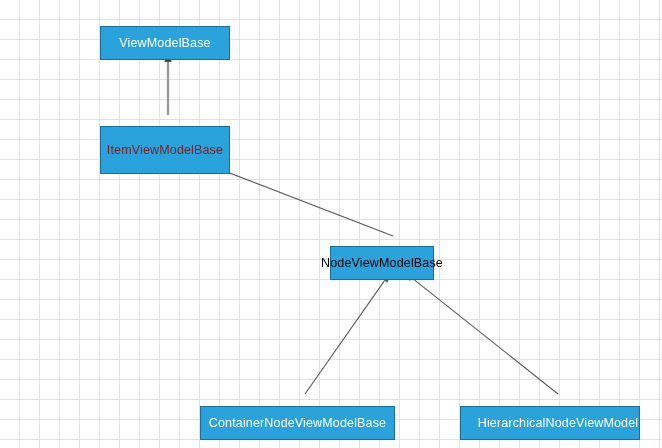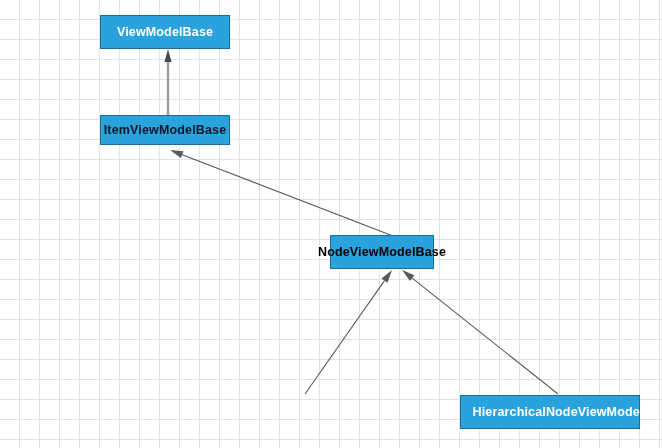--- a/index.html
+++ b/index.html
@@ -28,28 +28,29 @@
     height: 448px;
     pointer-events: none;
   }
   .node {
     position: absolute;
     box-sizing: border-box;
     background: #2aa3dc;
     border: 1px solid #1a6f96;
     color: #ffffff;
     font-size: 12.5px;
-    font-weight: bold;
+    font-weight: normal;
     letter-spacing: 0.15px;
     display: flex;
     align-items: center;
     justify-content: center;
     text-align: center;
     white-space: nowrap;
     z-index: 2;
+    margin-top: 11px;
   }
 </style>
 </head>
 <body>
 
 <div id="canvas">
 
   <svg id="edges" viewBox="0 0 662 448" xmlns="http://www.w3.org/2000/svg">
       <line x1="168" y1="115" x2="168" y2="62" stroke="#9a9a9a" stroke-width="2.4"></line>
       <polygon points="168,49 171.6,62 164.4,62" fill="#4a4a4a"></polygon>
@@ -58,26 +59,29 @@
       <line x1="305" y1="394" x2="384.53347413460693" y2="280.6419449115947" stroke="#595959" stroke-width="1.1"></line>
       <polygon points="392,270 387.48047426397164,282.7095982281651 381.5864740052422,278.5742915950243" fill="#595959"></polygon>
       <line x1="558" y1="394" x2="412.1767023118294" y2="278.0891736324798" stroke="#595959" stroke-width="1.1"></line>
       <polygon points="402,270 414.41678116390074,275.2710099153578 409.93662345975804,280.9073373496018" fill="#595959"></polygon>
     </svg>
 
   <div class="node" style="left: 100px; top: 15px; width: 130px; height: 34px; background: rgb(42, 163, 220); border-color: rgb(26, 111, 150); color: rgb(255, 255, 255);">
     <span>ViewModelBase</span>
   </div>
 
-  <div class="node" style="left: 100px; top: 115px; width: 130px; height: 30px; background: rgb(42, 163, 220); border-color: rgb(26, 111, 150); color: #0f172a;">
+  <div class="node" style="left: 100px; top: 115px; width: 130px; height: 48px; background: rgb(42, 163, 220); border-color: rgb(26, 111, 150); color: #7f1d1d;">
     <span>ItemViewModelBase</span>
   </div>
 
   <div class="node" style="left: 330px; top: 235px; width: 104px; height: 34px; background: rgb(42, 163, 220); border-color: rgb(26, 111, 150); color: #000000;">
     <span>NodeViewModelBase</span>
   </div>
 
+  <div class="node" style="left: 200px; top: 395px; width: 195px; height: 34px; background: rgb(42, 163, 220); border-color: rgb(26, 111, 150); color: rgb(255, 255, 255);">
+    <span>ContainerNodeViewModelBase</span>
+  </div>
 
   <div class="node" style="left: 460px; top: 395px; width: 180px; height: 34px; background: rgb(42, 163, 220); border-color: rgb(26, 111, 150); color: rgb(255, 255, 255); padding-left: 16px;">
     <span>HierarchicalNodeViewModel</span>
   </div>
 
 </div>
 
 </body></html>

